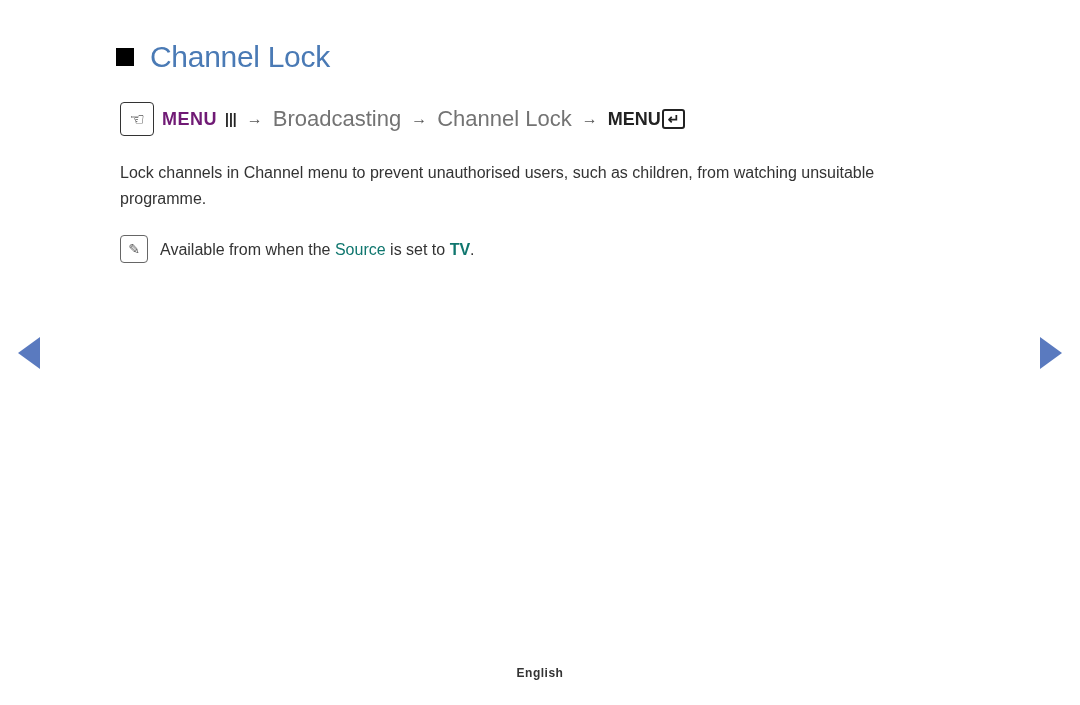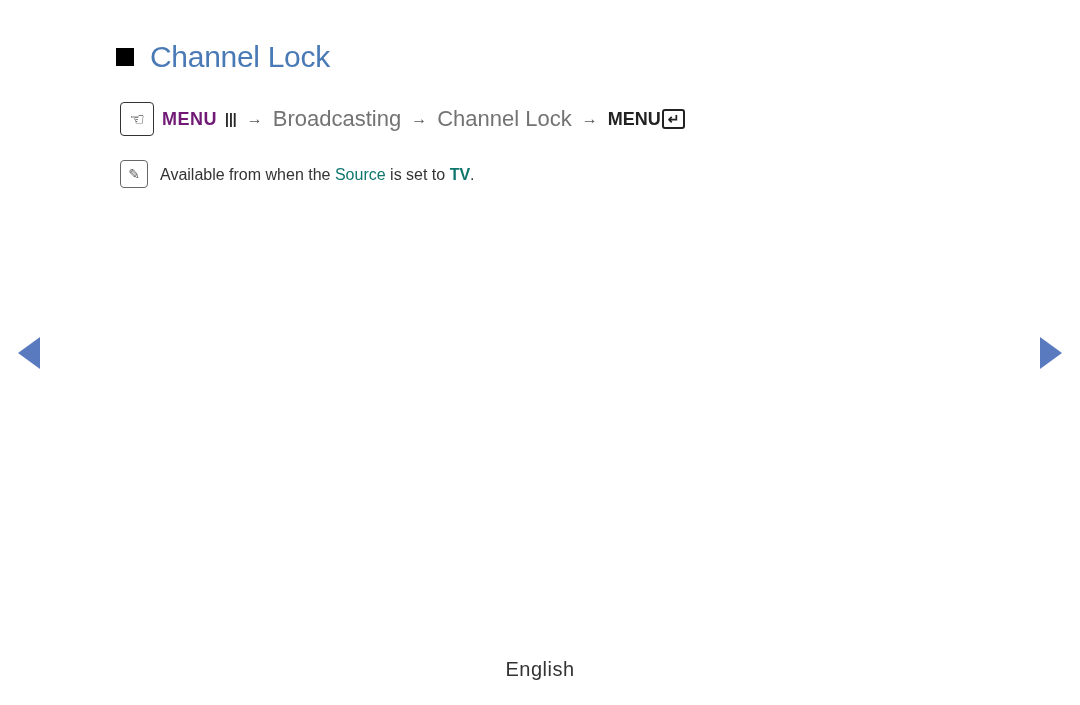--- a/index.html
+++ b/index.html
@@ -159,22 +159,22 @@
 
     .footer {
       position: absolute;
       bottom: 24px;
       left: 0;
       right: 0;
       text-align: center;
     }
 
     .footer-text {
-      font-size: 20px;
-      font-weight: 400;
+      font-size: 12px;
+      font-weight: 700;
       color: #333;
       letter-spacing: 0.5px;
     }
 
     .enter-wrapper {
       display: inline-flex;
       align-items: center;
       font-size: 18px;
       font-weight: 700;
       color: #222;
@@ -212,20 +212,21 @@
     <span class="menu-link">Broadcasting</span>
     <span class="arrow">→</span>
     <span class="menu-link">Channel Lock</span>
     <span class="arrow">→</span>
     <span class="enter-wrapper">
       <span>MENU</span>
         <span class="enter-box">↵</span>
     </span>
   </div>
 
+  <p class="description-text">Lock channels in Channel menu to prevent unauthorised users, such as children, from watching unsuitable programme.</p>
 
   <div class="note-row">
     <div class="note-icon">
       <span class="note-icon-inner">✎</span>
     </div>
     <p class="note-text">
       <span>Available from when the </span><a class="note-link" href="#" style="text-decoration:none;">Source</a><span> is set to </span><a class="note-link" href="#" style="text-decoration:none; font-weight:700;text-align:center;">TV</a><span>.</span>
     </p>
   </div>
 

